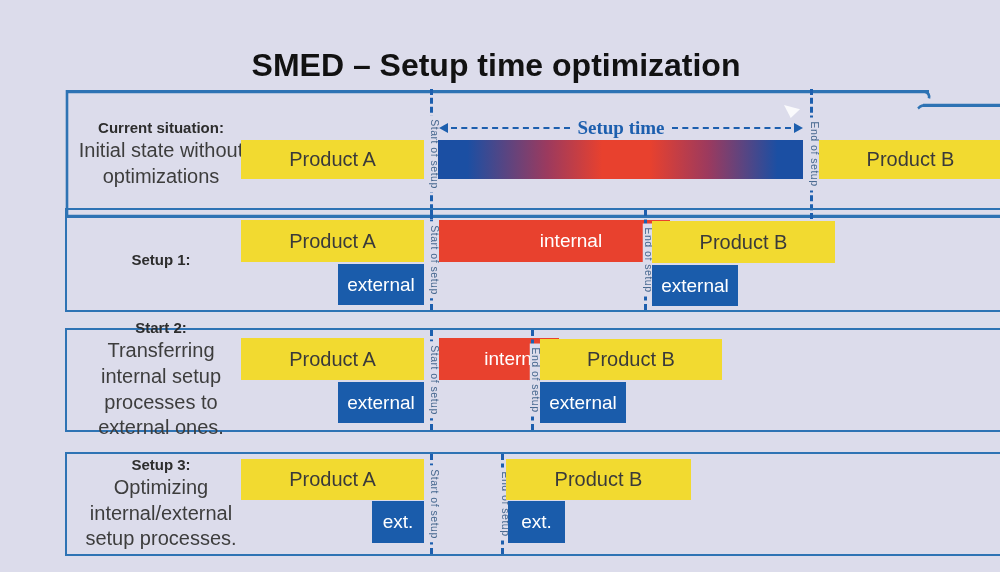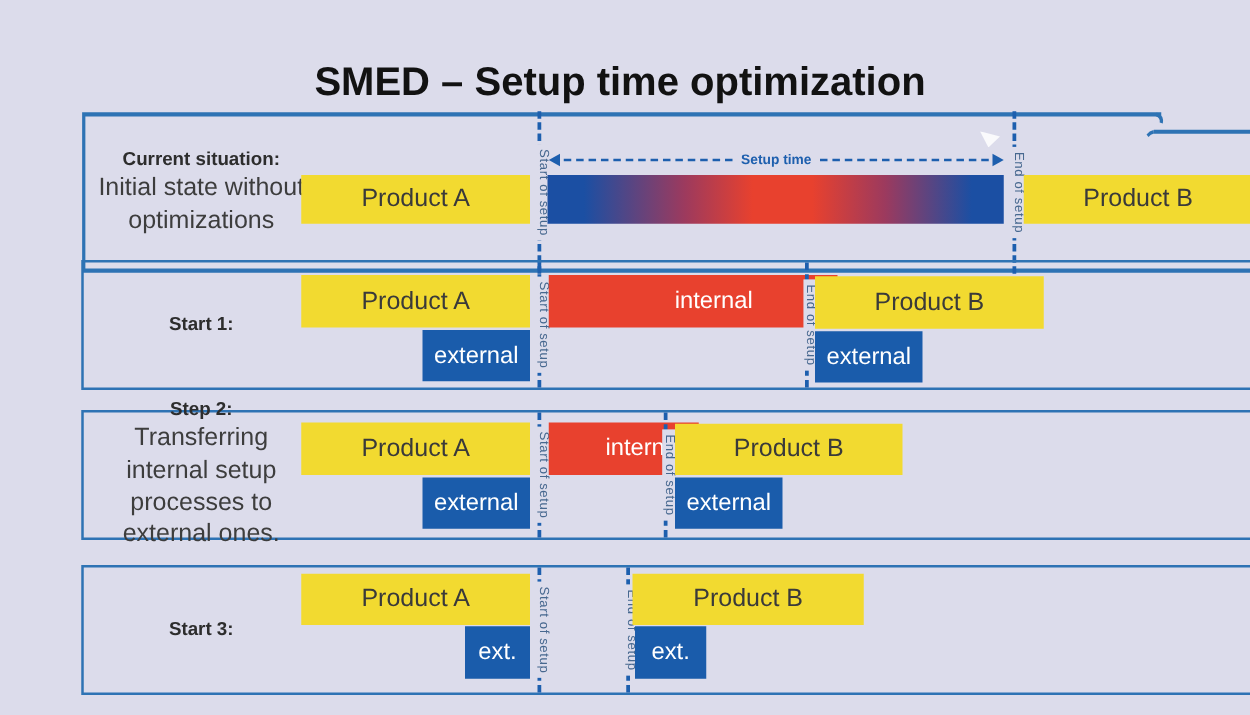--- a/index.html
+++ b/index.html
@@ -33,22 +33,22 @@
   .marker > span{position:absolute;top:50%;left:1.5px;transform:translate(-50%,-50%);
       writing-mode:vertical-rl;white-space:nowrap;background:var(--background,#dcdceb);
       padding:4px 1px;font-size:10.5px;line-height:1;color:var(--marker-text,#47688f);letter-spacing:.5px;}
 
   .gradientbar{position:absolute;left:373px;top:51px;width:365px;height:39px;
       background:linear-gradient(90deg,#1b4fa3 0%,#1b4fa3 8%,#9c3a5e 30%,#e8412e 45%,#e8412e 58%,#9c3a5e 74%,#1b4fa3 93%,#1b4fa3 100%);}
 
   .setup-arrow{position:absolute;left:374px;top:30px;width:364px;height:17px;
       display:flex;align-items:center;}
   .setup-arrow .dash{flex:1;height:0;border-top:2.5px dashed var(--accent-blue,#1d5fae);margin:0 3px;}
-  .setup-arrow .label-txt{font-size:11px;font-weight:700;color:var(--accent-blue,#1d5fae);
-      white-space:nowrap;padding:0 4px;}
+  .setup-arrow .label-txt{font-size:19px;font-weight:700;color:var(--accent-blue,#1d5fae);
+      white-space:nowrap;padding:0 4px;font-family:Liberation Serif, serif;}
   .ah{width:0;height:0;border-top:5px solid transparent;border-bottom:5px solid transparent;}
   .ah.left{border-right:9px solid var(--accent-blue,#1d5fae);}
   .ah.right{border-left:9px solid var(--accent-blue,#1d5fae);}
 
   .pointer{position:absolute;left:719px;top:16px;width:16px;height:13px;background:#fbfbfd;
       clip-path:polygon(0 0,100% 32%,42% 100%);opacity:.95;}
 </style>
 </head>
 <body>
 
@@ -80,56 +80,57 @@
     <div class="gradientbar"></div>
     <div class="marker" style="left:745px;">
       <span>End of setup</span>
     </div>
     <div class="box yellow" style="left:754px;top:51px;width:183px;height:39px;">Product B</div>
     <div class="pointer"></div>
   </section>
 
   <section class="panel bordered p2">
     <div class="label">
-      <div class="label-h">Start 1:</div>
+      <div class="label-h">Setup 1:</div>
     </div>
     <div class="box yellow" style="left:174px;top:10px;width:183px;height:42px;">Product A</div>
     <div class="box blue" style="left:271px;top:54px;width:86px;height:41px;">external</div>
     <div class="marker" style="left:363px;">
       <span>Start of setup</span>
     </div>
     <div class="box red" style="left:372px;top:10px;width:198px;height:42px;">internal</div>
     <div class="marker" style="left:577px;">
       <span>End of setup</span>
     </div>
     <div class="box yellow" style="left:585px;top:11px;width:183px;height:42px;">Product B</div>
     <div class="box blue" style="left:585px;top:55px;width:86px;height:41px;">external</div>
   </section>
 
   <section class="panel bordered p3">
     <div class="label">
-      <div class="label-h">Step 2:</div>
+      <div class="label-h">Start 2:</div>
       <div class="label-b">Transferring internal setup processes to external ones.</div>
     </div>
     <div class="box yellow" style="left:174px;top:8px;width:183px;height:42px;">Product A</div>
     <div class="box blue" style="left:271px;top:52px;width:86px;height:41px;">external</div>
     <div class="marker" style="left:363px;">
       <span>Start of setup</span>
     </div>
     <div class="box red" style="left:372px;top:8px;width:87px;height:42px;">internal</div>
     <div class="marker" style="left:464px;">
       <span>End of setup</span>
     </div>
     <div class="box yellow" style="left:473px;top:9px;width:182px;height:41px;">Product B</div>
     <div class="box blue" style="left:473px;top:52px;width:86px;height:41px;">external</div>
   </section>
 
   <section class="panel bordered p4">
     <div class="label">
-      <div class="label-h">Start 3:</div>
+      <div class="label-h">Setup 3:</div>
+      <div class="label-b">Optimizing internal/external setup processes.</div>
     </div>
     <div class="box yellow" style="left:174px;top:5px;width:183px;height:41px;">Product A</div>
     <div class="box blue" style="left:305px;top:47px;width:52px;height:42px;">ext.</div>
     <div class="marker" style="left:363px;">
       <span>Start of setup</span>
     </div>
     <div class="marker" style="left:434px;">
       <span>End of setup</span>
     </div>
     <div class="box yellow" style="left:439px;top:5px;width:185px;height:41px;">Product B</div>

